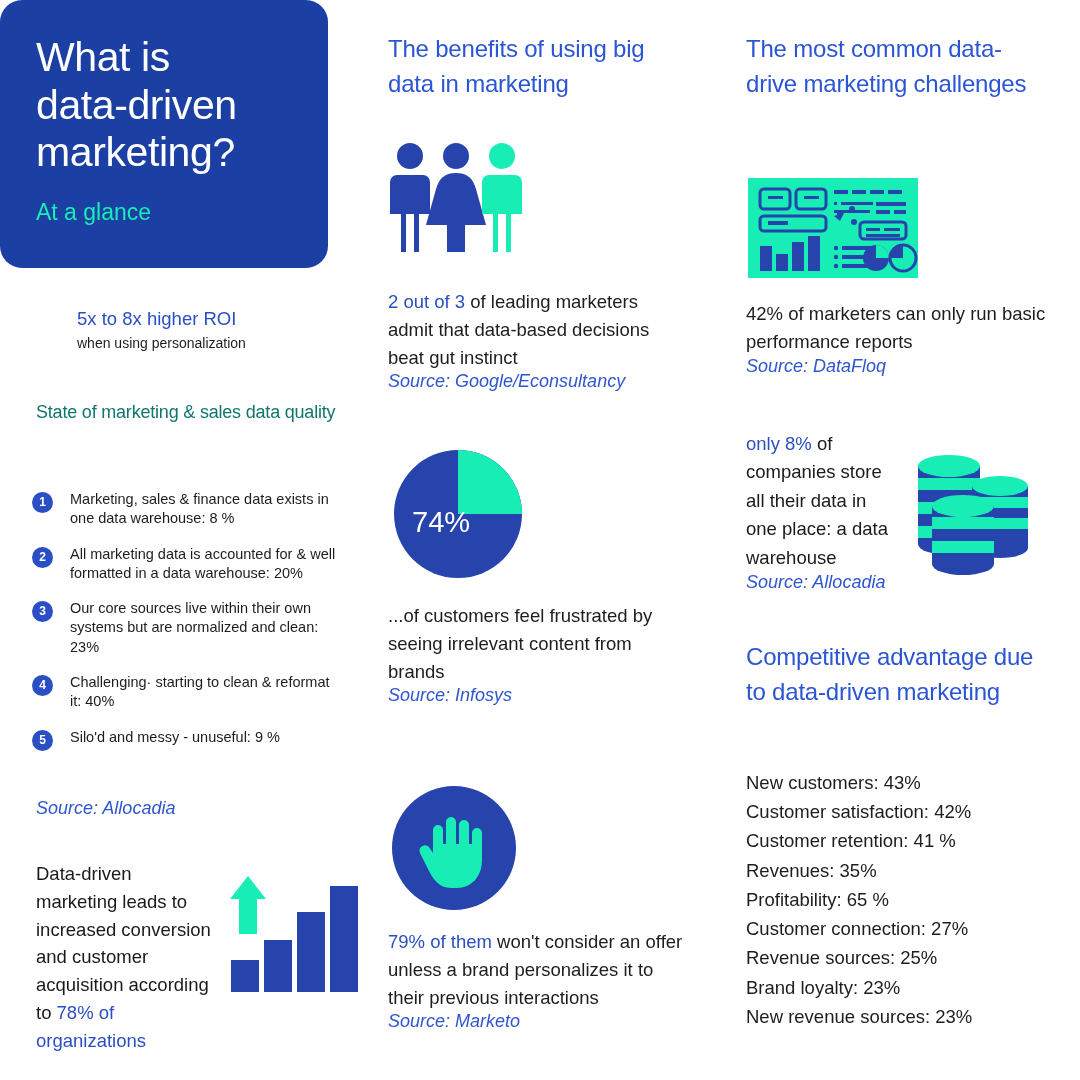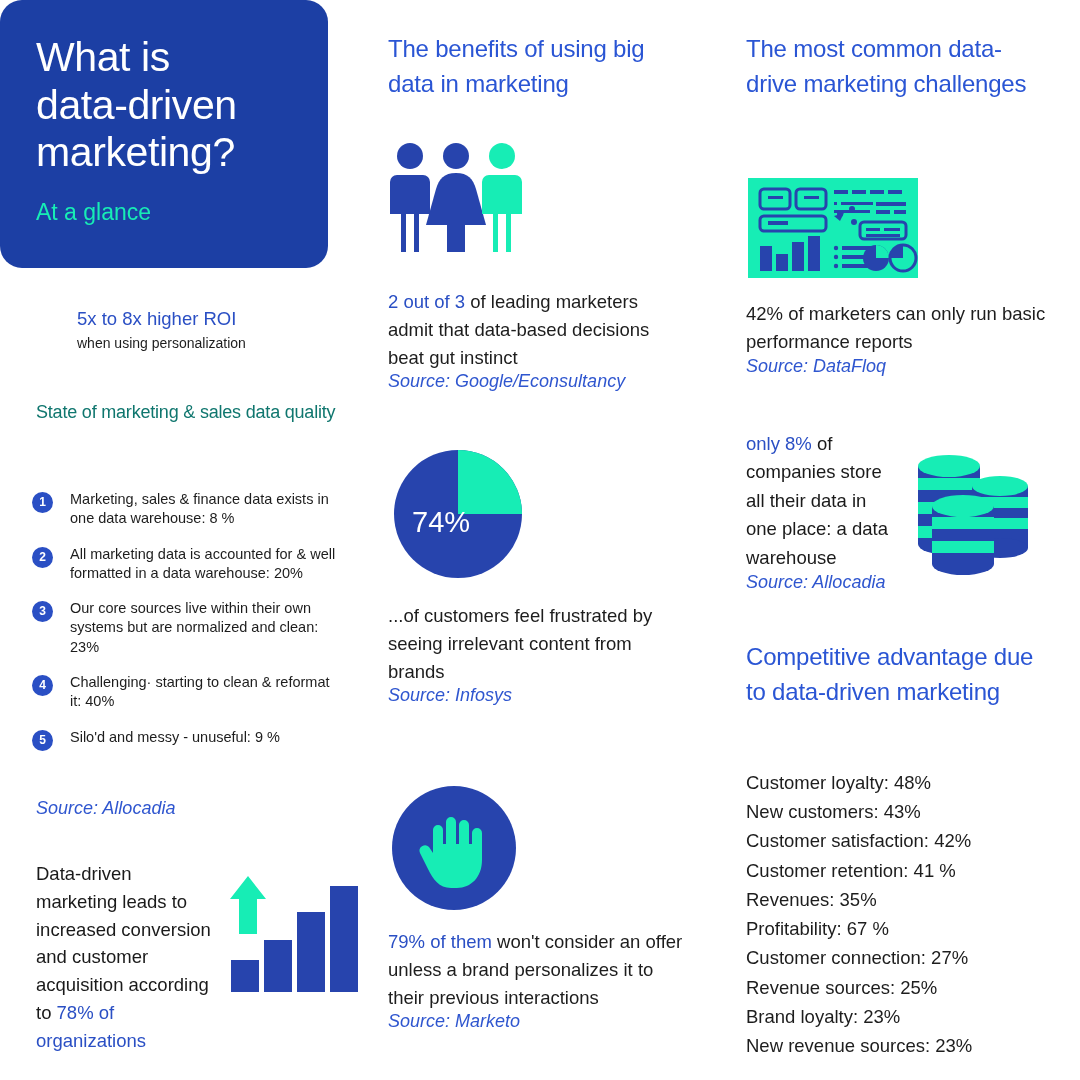--- a/index.html
+++ b/index.html
@@ -325,26 +325,25 @@
             <rect x="22" y="93" width="62" height="12" fill="#17edb5"></rect>
             <ellipse cx="53" cy="58" rx="31" ry="11" fill="#17edb5"></ellipse>
           </g>
         </svg>
       </div>
     </div>
 
     <div class="blk comp-head heading-right">Competitive advantage due to data-driven marketing</div>
 
     <div class="blk comp-list">
-      <div class="row">Customer loyalty: 48%</div>
       <div class="row">New customers: 43%</div>
       <div class="row">Customer satisfaction: 42%</div>
       <div class="row">Customer retention: 41 %</div>
       <div class="row">Revenues: 35%</div>
-      <div class="row">Profitability: 67 %</div>
+      <div class="row">Profitability: 65 %</div>
       <div class="row">Customer connection: 27%</div>
       <div class="row">Revenue sources: 25%</div>
       <div class="row">Brand loyalty: 23%</div>
       <div class="row">New revenue sources: 23%</div>
     </div>
   </div>
 
 </div>
 
 </body></html>

